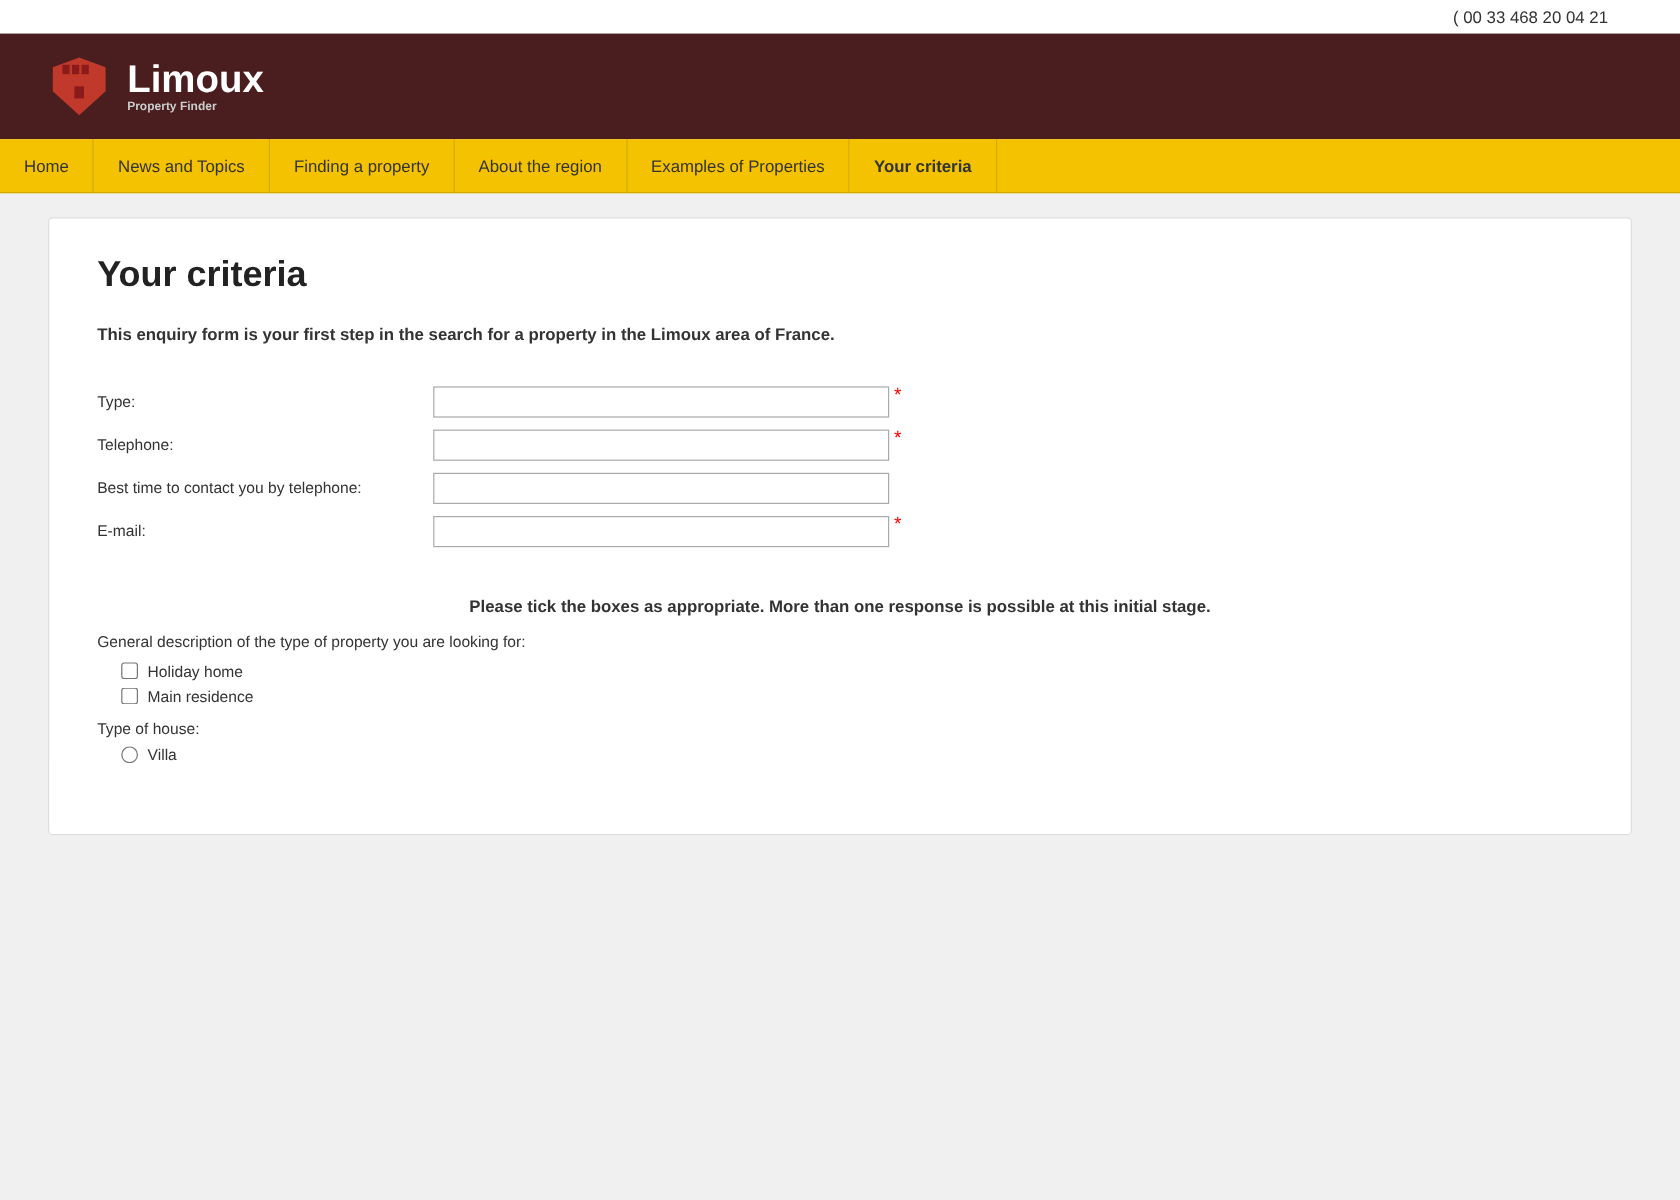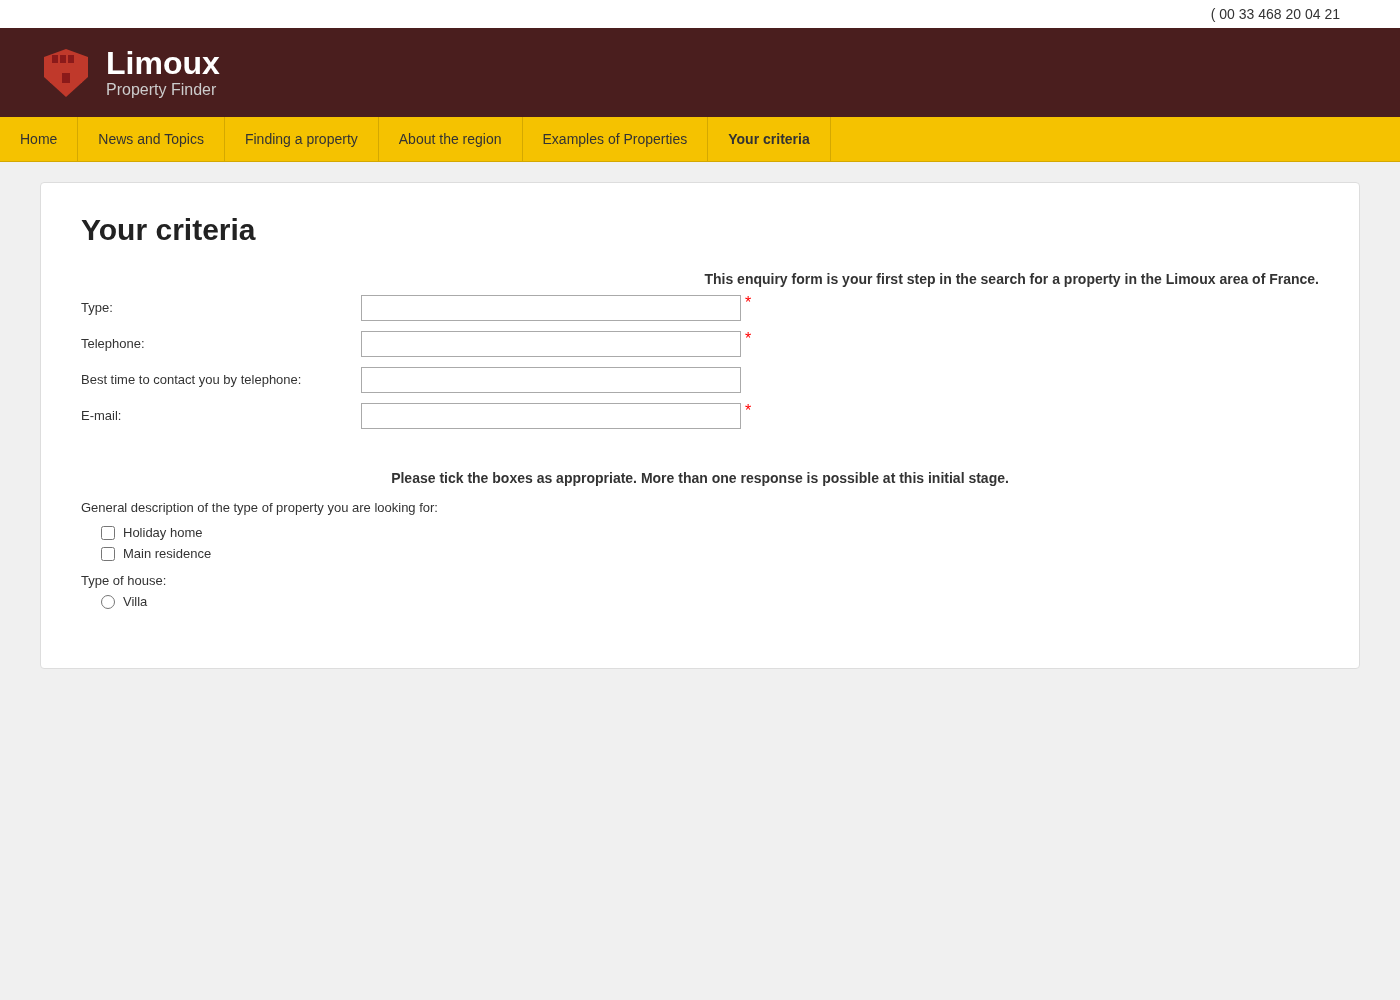--- a/index.html
+++ b/index.html
@@ -40,22 +40,22 @@
 
     #logo-text h1 {
       color: #fff;
       font-size: 32px;
       font-weight: bold;
       line-height: 1.1;
     }
 
     #logo-text p {
       color: #ccc;
-      font-size: 16px;
-      font-weight: normal;
+      font-size: 10px;
+      font-weight: bold;
     }
 
     
     #nav {
       background: #f5c200;
       display: flex;
       align-items: stretch;
       border-bottom: 1px solid #d4a800;
     }
 
@@ -97,22 +97,21 @@
       font-size: 30px;
       font-weight: bold;
       color: #222;
       margin-bottom: 24px;
     }
 
     #intro-text {
       font-size: 14px;
       font-weight: bold;
       color: #333;
-      margin-bottom: 8px;
-      text-align: right;
+      margin-bottom: 36px;
     }
 
     
     .form-row {
       display: flex;
       align-items: flex-start;
       margin-bottom: 10px;
     }
 
     .form-label {
@@ -166,21 +165,21 @@
     }
 
     .section2-desc {
       font-size: 13px;
       color: #333;
       margin-bottom: 10px;
     }
 
     .checkbox-row {
       display: flex;
-      align-items: flex-end;
+      align-items: flex-start;
       gap: 8px;
       margin-bottom: 6px;
       margin-left: 20px;
     }
 
     .checkbox-row input[type="checkbox"] {
       width: 14px;
       height: 14px;
     }
 

